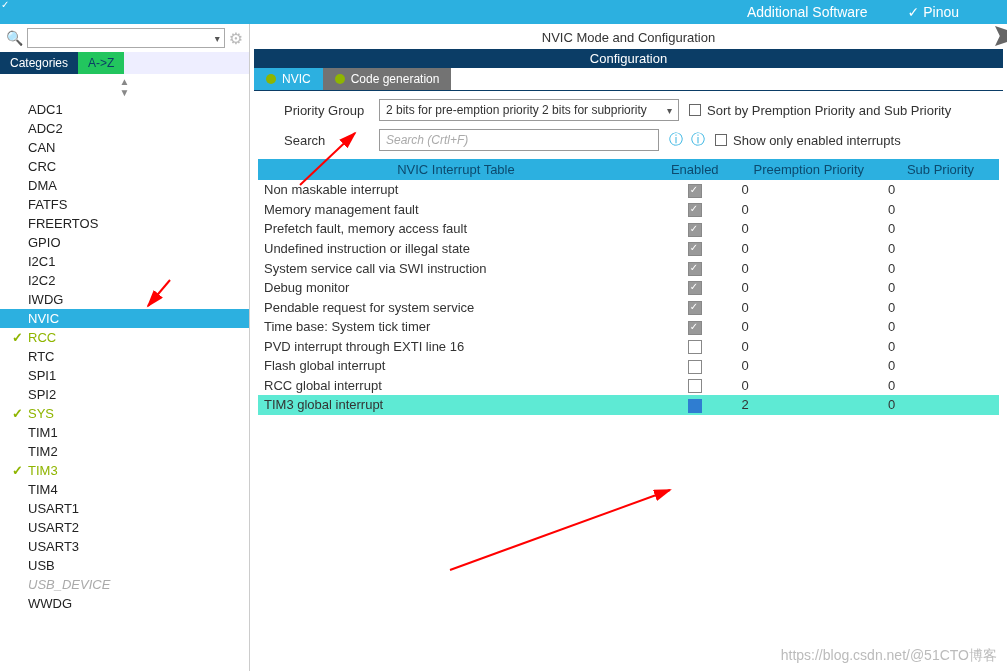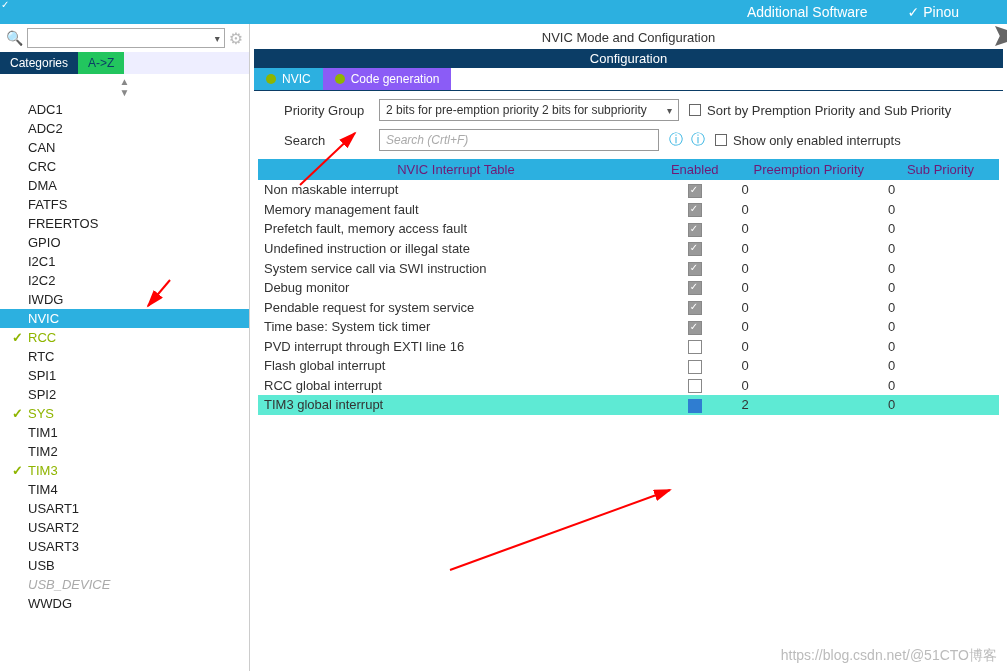--- a/index.html
+++ b/index.html
@@ -23,34 +23,34 @@
 .tree-item.selected { background: #2cb0e0; color: #fff; }
 .tree-item.checked { color: #8fb500; }
 .tree-item.checked::before { content: "✓"; position: absolute; left: 12px; color: #8fb500; font-weight: bold; }
 .tree-item.dim { color: #aaa; font-style: italic; }
 .content { flex: 1; padding: 2px 4px 0 4px; display: flex; flex-direction: column; overflow: hidden; }
 .panel-title { text-align: center; padding: 4px; font-size: 13px; color: #333; }
 .section-title { background: #0b3d66; color: #fff; text-align: center; padding: 2px; font-size: 13px; }
 .subtabs { display: flex; border-bottom: 1px solid #0b3d66; }
 .subtabs .stab { padding: 4px 12px; font-size: 12px; cursor: pointer; display: flex; align-items: center; gap: 6px; }
 .subtabs .stab.blue { background: #2cb0e0; color: #fff; }
-.subtabs .stab.dark { background: #8b5cf6; color: #fff; }
+.subtabs .stab.dark { background: #737373; color: #fff; }
 .subtabs .stab .dot { width: 10px; height: 10px; border-radius: 50%; background: #8fb500; display: inline-block; }
 .subtabs .stab .dot.dark { background: #8fb500; }
 .form-row { display: flex; align-items: center; padding: 8px 8px 0 8px; gap: 10px; margin-left: 22px; }
 .form-row label { font-size: 13px; color: #333; min-width: 85px; }
 .dropdown { flex: 0 0 300px; height: 22px; border: 1px solid #999; display: flex; align-items: center; justify-content: space-between; padding: 0 6px; background: #fff; font-size: 12px; }
 .dropdown .chev { font-size: 10px; color: #555; }
 .chk { display: flex; align-items: center; gap: 6px; font-size: 13px; }
 .chk .box { width: 12px; height: 12px; border: 1px solid #666; }
 .sinput { width: 280px; height: 22px; border: 1px solid #999; padding: 0 6px; font-size: 12px; color: #aaa; font-style: italic; display: flex; align-items: center; }
 .nav-arrows { display: flex; gap: 8px; color: #2cb0e0; font-size: 14px; }
 .table-wrap { margin: 8px 4px 0 4px; flex: 1; overflow: auto; }
 table { width: 100%; border-collapse: collapse; font-size: 13px; }
-thead th { background: #2cb0e0; color: #701a75; font-weight: normal; padding: 3px 17px; text-align: center; font-size: 13px; }
+thead th { background: #2cb0e0; color: #0c4a6e; font-weight: normal; padding: 3px 17px; text-align: center; font-size: 13px; }
 thead th:first-child { text-align: center; }
 tbody td { padding: 2px 6px; border-bottom: 0; }
 tbody tr.hl { background: #5eead4; }
 .cell-chk { width: 14px; height: 14px; border: 1px solid #888; display: inline-block; vertical-align: middle; }
 .cell-chk.checked { background: #999; position: relative; }
 .cell-chk.checked::after { content: "✓"; color: #fff; font-size: 10px; position: absolute; top: -1px; left: 1px; }
 .cell-chk.blue { background: #2f7dd1; border-color: #2f7dd1; }
 .cell-chk.blue::after { content: "✓"; color: #fff; font-size: 10px; position: absolute; top: -1px; left: 1px; }
 .watermark { position: absolute; bottom: 6px; right: 10px; color: #bbb; font-size: 14px; }
 svg.annot { position: absolute; top: 0; left: 0; width: 100%; height: 100%; pointer-events: none; }

